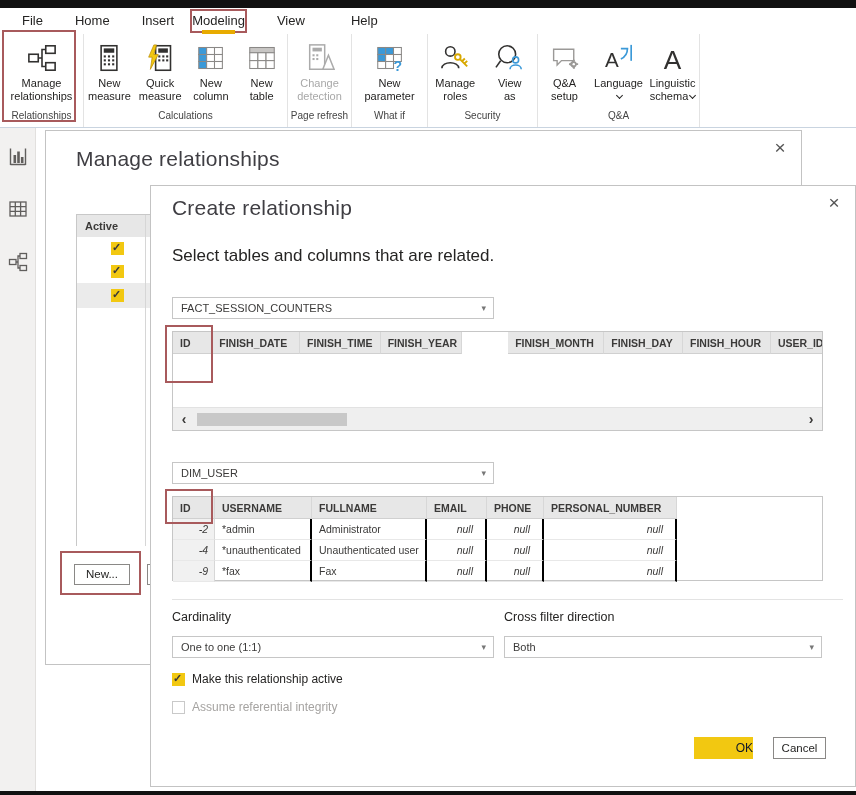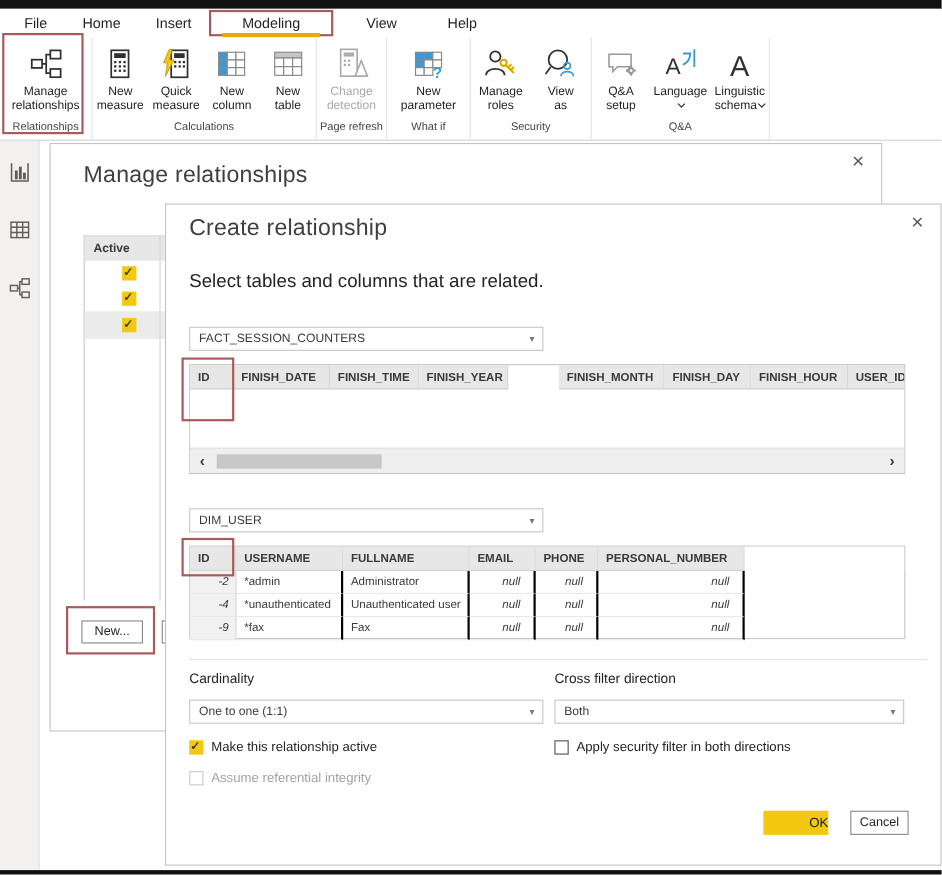--- a/index.html
+++ b/index.html
@@ -3,21 +3,21 @@
 <meta charset="utf-8">
 <style>
   * { box-sizing: border-box; margin: 0; padding: 0; }
   html,body { width:856px; height:795px; }
   body { position:relative; font-family:"Liberation Sans", sans-serif; background:#fff; overflow:hidden; color:#252423; }
 
   
   .titlebar { position:absolute; left:0; top:0; width:856px; height:8px; background:#111; }
   .menubar  { position:absolute; left:0; top:8px; width:856px; height:26px; background:#fff; display:flex; align-items:center; padding-left:6px; }
   .menu-item { font-size:13px; color:#252423; padding:0 16px; height:24px; line-height:24px; position:relative; white-space:nowrap; }
-  .menu-item.boxed { border:2px solid #A85A5C; padding:0 28px; height:24px; line-height:20px; }
+  .menu-item.boxed { border:2px solid #A85A5C; padding:0 0; height:24px; line-height:20px; }
   .menu-underline { position:absolute; left:10px; right:10px; bottom:-3px; height:4px; background:#E8AB00; }
 
   .ribbon { position:absolute; left:0; top:34px; width:856px; height:94px; background:#fff; border-bottom:1px solid #c9d4e0; display:flex; }
   .rgroup { height:93px; border-right:1px solid #e3e3e3; position:relative; display:flex; flex-direction:column; }
   .btn-row { flex:1; display:flex; justify-content:center; align-items:flex-start; padding-top:8px; }
   .rbtn { display:flex; flex-direction:column; align-items:center; font-size:11px; line-height:13px; color:#252423; padding:0 3px; text-align:center; flex:1; }
   .rbtn .ricon { width:32px; height:32px; display:flex; align-items:center; justify-content:center; margin-bottom:3px; }
   .rbtn.disabled { color:#a8a8a8; }
   .rgroup-label { height:17px; font-size:10px; color:#444; text-align:center; padding-bottom:4px; }
   .chev { display:inline-block; width:5px; height:5px; border-right:1.4px solid #252423; border-bottom:1.4px solid #252423; transform:rotate(45deg); margin-left:2px; vertical-align:2px; }
@@ -488,24 +488,20 @@
 
   <div class="fld-label" style="left:21px;">Cardinality</div>
   <div class="fld-label" style="left:353px;">Cross filter direction</div>
   <div class="select" id="card-select">One to one (1:1)</div>
   <div class="select" id="cross-select">Both</div>
 
   <div class="cbrow" style="left:21px; top:486px;">
     <span class="cb yes"></span>
     <span>Make this relationship active</span>
   </div>
-  <div class="cbrow" style="left:353px; top:486px;">
-    <span class="cb no"></span>
-    <span>Apply security filter in both directions</span>
-  </div>
   <div class="cbrow disabled" style="left:21px; top:514px;">
     <span class="cb dis"></span>
     <span>Assume referential integrity</span>
   </div>
 
   <button id="ok-btn">OK</button>
   <button class="btn" id="cancel-btn">Cancel</button>
 </div>
 
 </body></html>

